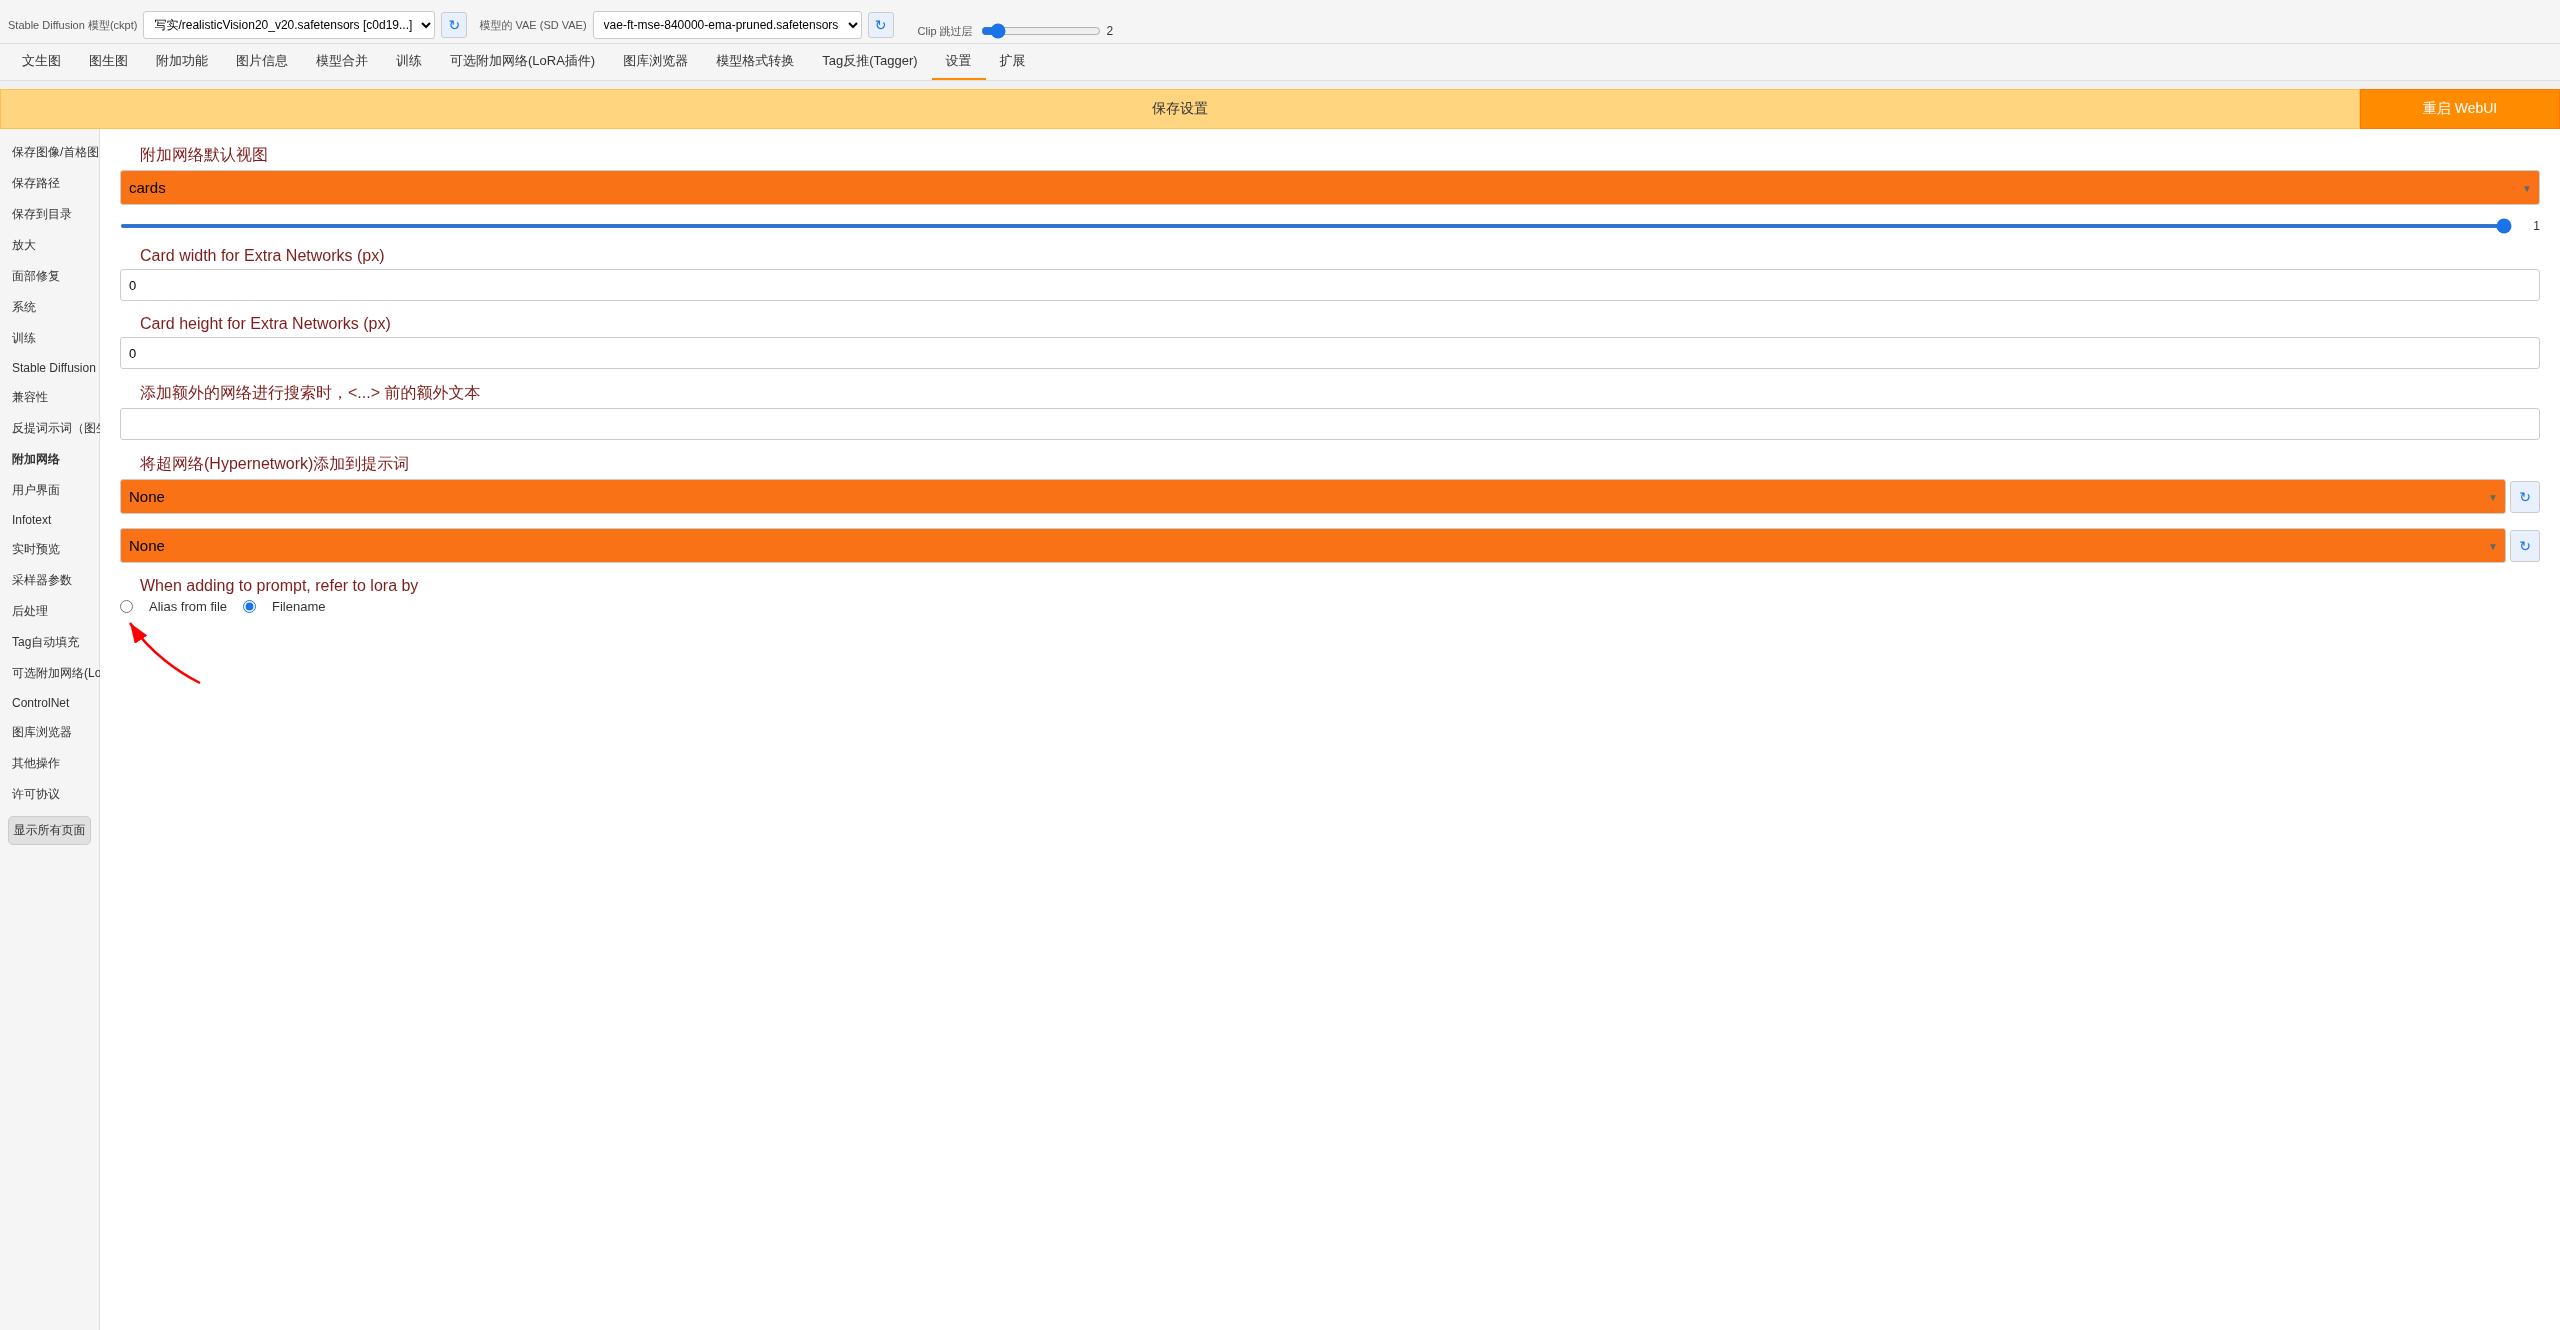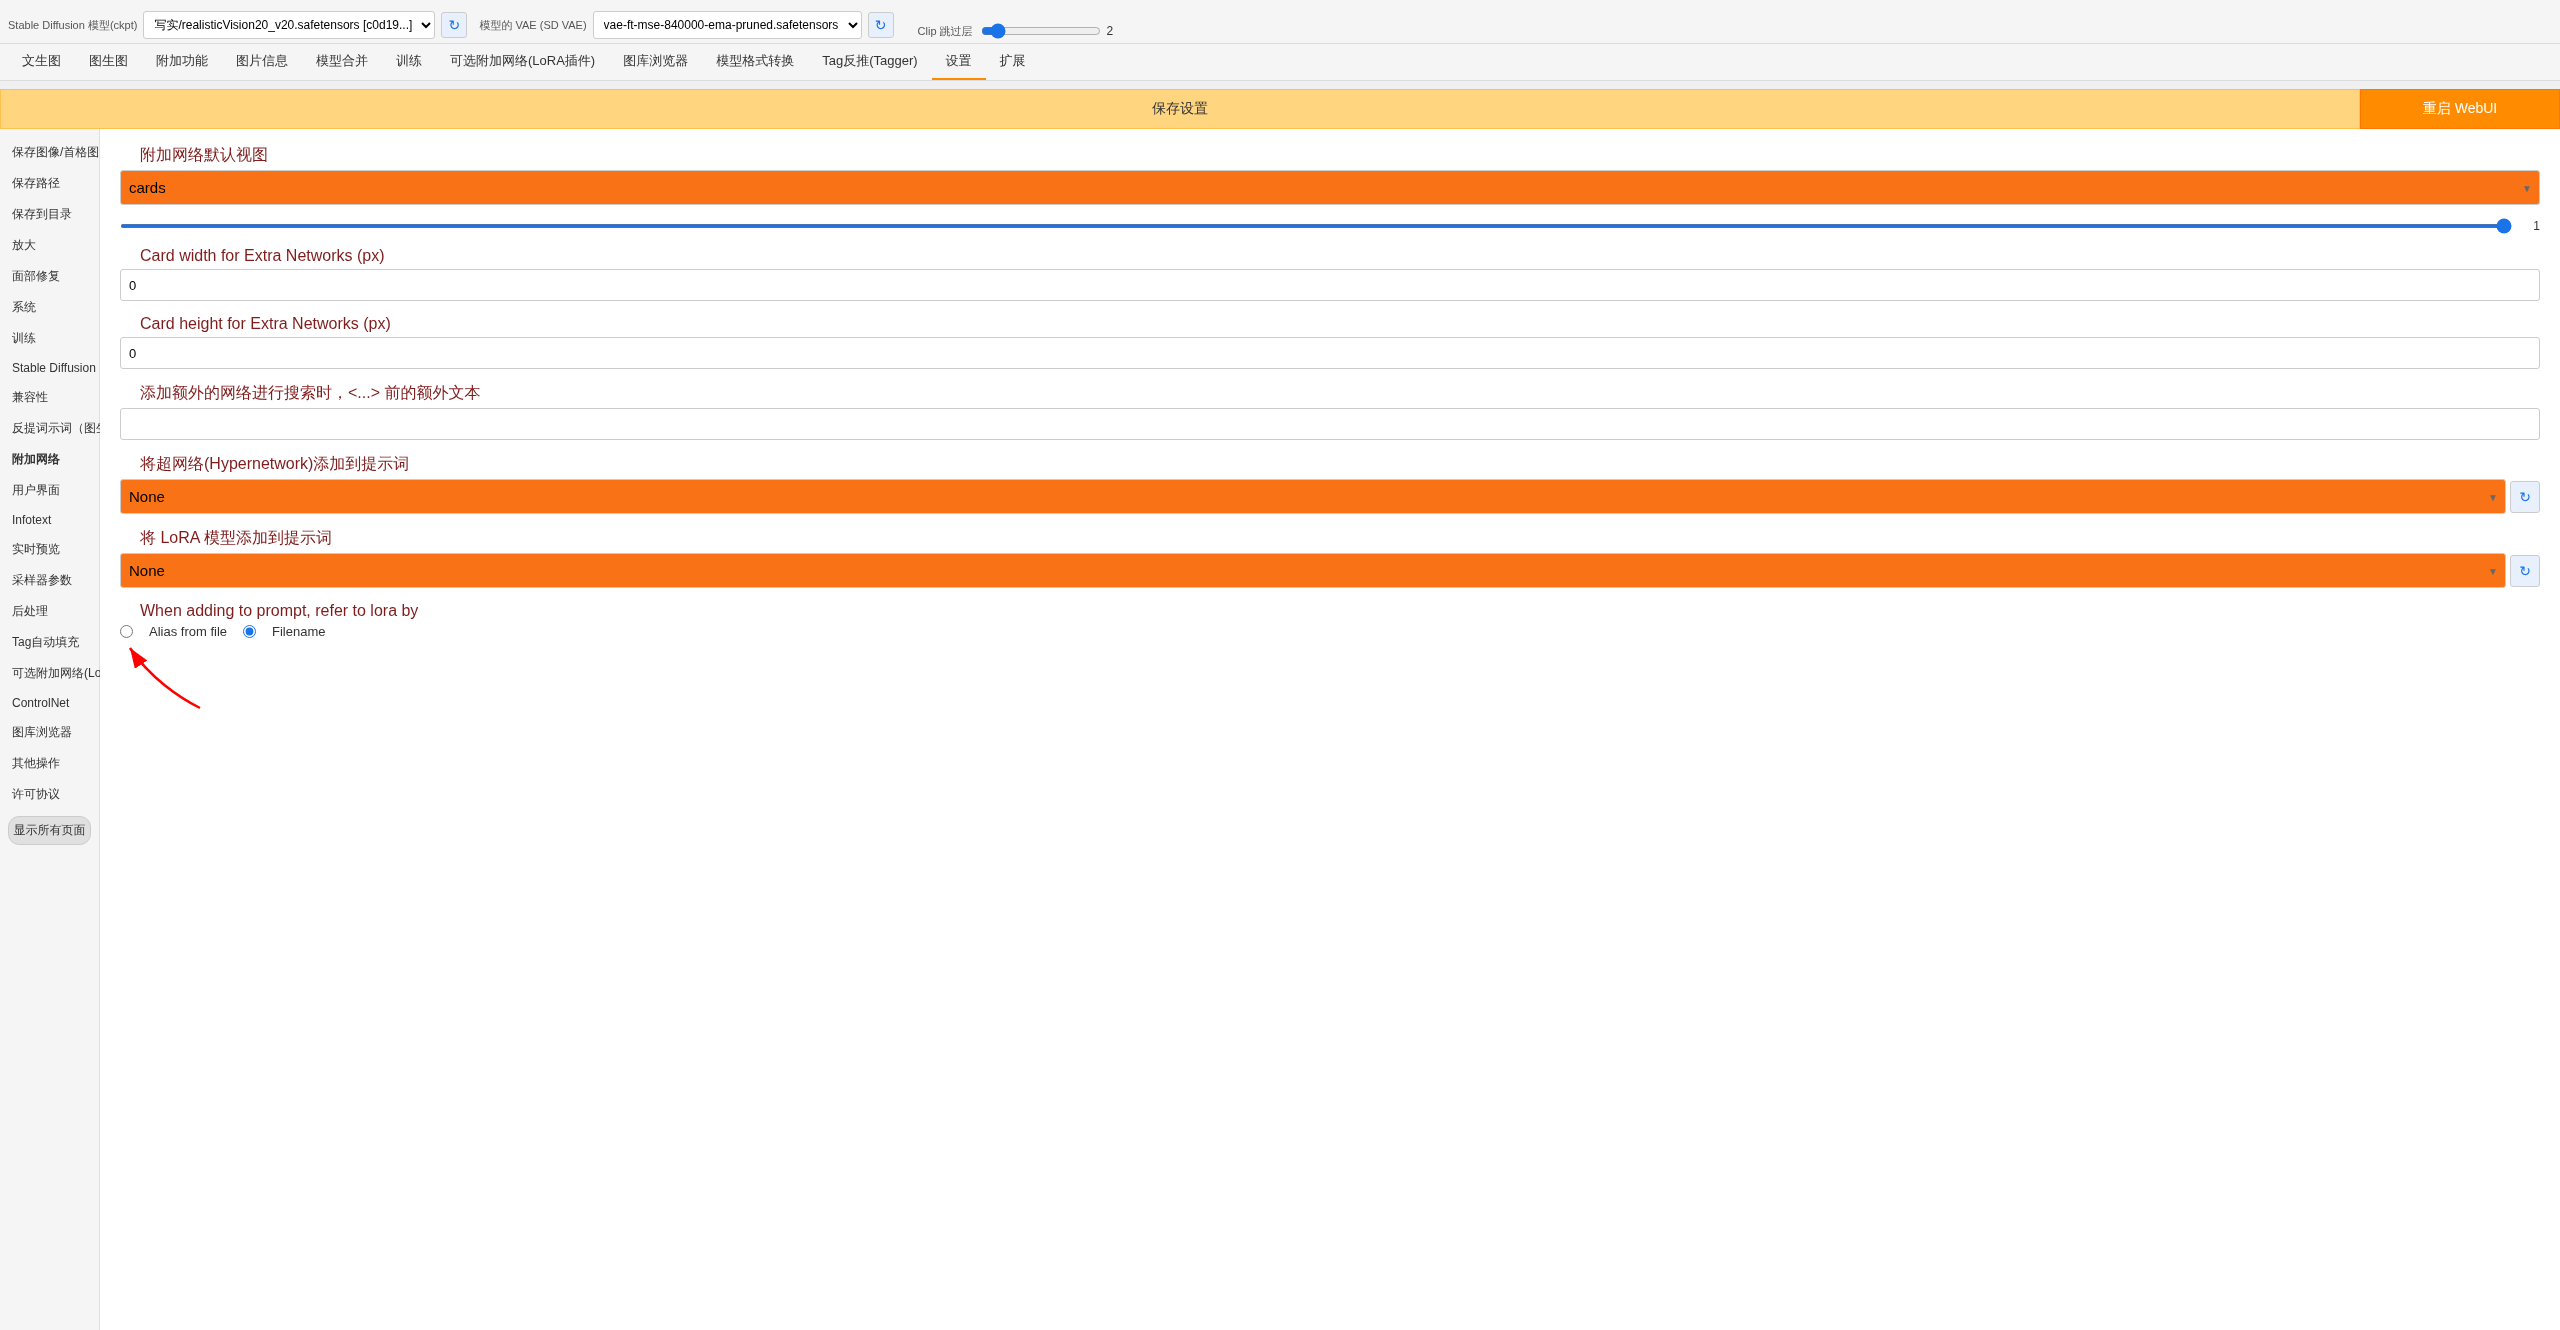--- a/index.html
+++ b/index.html
@@ -28,21 +28,21 @@
     .btn-save { flex: 1; background: #ffd580; border: 1px solid #ffc04d; color: #333; font-size: 14px; padding: 10px; cursor: pointer; text-align: center; font-weight: 500; }
     .btn-restart { width: 200px; background: #ff8c00; border: 1px solid #ff7700; color: white; font-size: 14px; padding: 10px; cursor: pointer; text-align: center; font-weight: 500; }
 
     
     .main-layout { display: flex; min-height: calc(100vh - 120px); }
 
     
     .sidebar { width: 100px; background: #f5f5f5; border-right: 1px solid #e0e0e0; padding: 8px 0; flex-shrink: 0; }
     .sidebar-item { padding: 7px 12px; font-size: 12px; color: #333; cursor: pointer; white-space: nowrap; }
     .sidebar-item.active { font-weight: bold; }
-    .sidebar-item.btn-style { background: #e0e0e0; border: 1px solid #ccc; border-radius: 11px; margin: 6px 8px; text-align: center; padding: 5px 4px; font-size: 12px; }
+    .sidebar-item.btn-style { background: #e0e0e0; border: 1px solid #ccc; border-radius: 5px; margin: 6px 8px; text-align: center; padding: 5px 4px; font-size: 12px; }
 
     
     .content { flex: 1; padding: 16px 20px; background: white; }
     .setting-row { margin-bottom: 14px; }
     .setting-label { font-size: 16px; color: #7f1d1d; margin-bottom: 4px; margin-left: 20px; }
     .setting-select-wrap { position: relative; }
     .setting-select { width: 100%; height: 35px; border: 1px solid #ccc; border-radius: 3px; padding: 0 28px 0 8px; font-size: 15px; appearance: none; background: #f97316; }
     .setting-select-arrow { position: absolute; right: 8px; top: 50%; transform: translateY(-50%); pointer-events: none; font-size: 10px; color: #666; }
 
     
@@ -183,21 +183,20 @@
           <select class="setting-select">
             <option>None</option>
           </select>
           <span class="setting-select-arrow">▼</span>
         </div>
         <div class="refresh-btn">↻</div>
       </div>
     </div>
 
     <div class="setting-row">
-      <div class="setting-label">将 LoRA 模型添加到提示词</div>
       <div class="select-with-btn">
         <div class="setting-select-wrap" style="flex:1; position:relative;">
           <select class="setting-select">
             <option>None</option>
           </select>
           <span class="setting-select-arrow">▼</span>
         </div>
         <div class="refresh-btn">↻</div>
       </div>
     </div>

